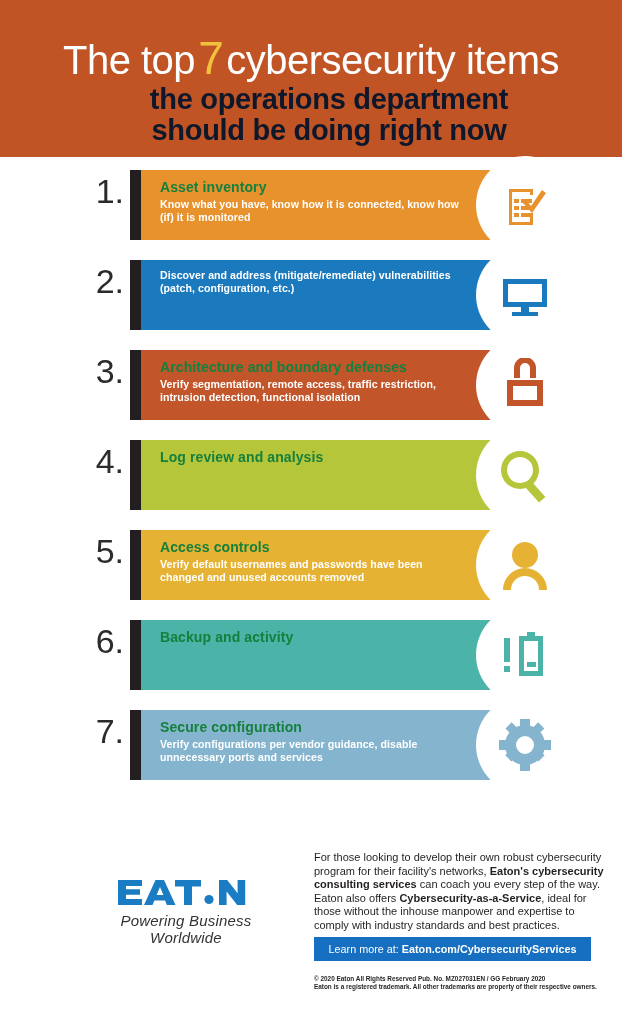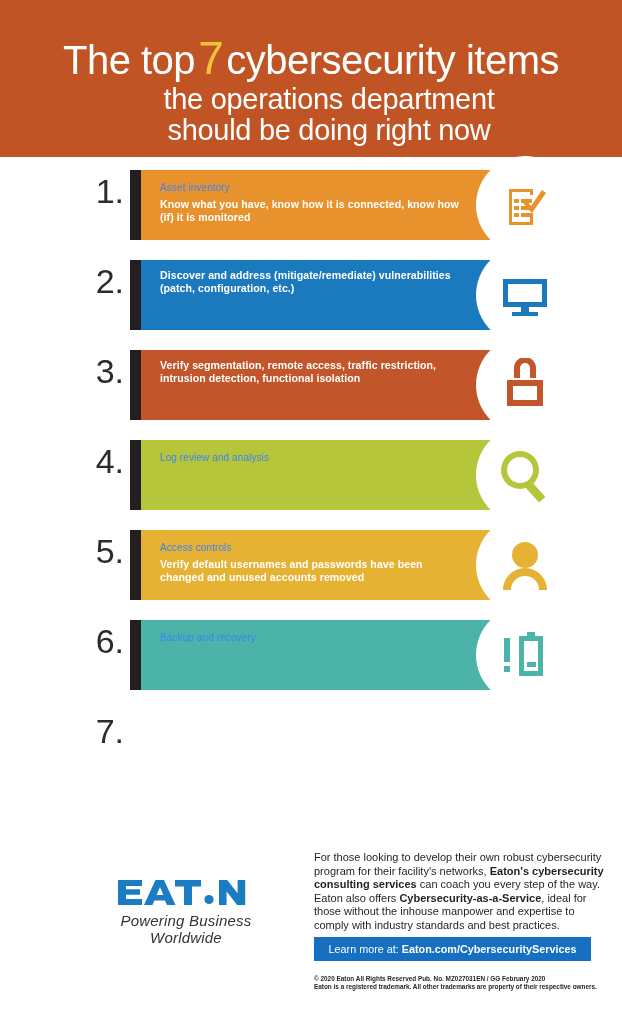--- a/index.html
+++ b/index.html
@@ -28,24 +28,24 @@
     letter-spacing:-0.5px;
     white-space:nowrap;
   }
   .title-num{
     color:#f0c23c;
     font-size:46px;
     font-weight:400;
     padding:0 3px;
   }
   .title-line2,.title-line3{
-    color:#ffffff;
+    color:#0f172a;
     font-size:29px;
     line-height:31px;
-    font-weight:400;
+    font-weight:700;
     letter-spacing:-0.3px;
     white-space:nowrap;
     margin-left:36px;
   }
   .title-line2{margin-top:2px;}
 
   
   .list{
     position:absolute;
     top:170px;left:0;
@@ -95,23 +95,23 @@
     background:#231f20;
     z-index:3;
   }
   .bar-text{
     position:absolute;
     left:30px;top:9px;
     z-index:4;
     width:300px;
   }
   .bar-title{
-    color:#3b82f6;
-    font-size:10px;
-    font-weight:400;
+    color:#15803d;
+    font-size:14px;
+    font-weight:700;
     line-height:17px;
     letter-spacing:0.1px;
     margin-bottom:2px;
   }
   .bar-desc{
     color:#ffffff;
     font-size:10.6px;
     font-weight:700;
     line-height:12.5px;
     letter-spacing:0.05px;
@@ -236,20 +236,21 @@
       </div>
     </div>
   </div>
 
   <div class="row">
     <div class="row-num">3.</div>
     <div class="bar-wrap">
       <div class="bar" style="background: rgb(194, 85, 42);"></div>
       <div class="bar-edge"></div>
       <div class="bar-text">
+        <div class="bar-title">Architecture and boundary defenses</div>
         <div class="bar-desc">Verify segmentation, remote access, traffic restriction, intrusion detection, functional isolation</div>
       </div>
       <div class="icon-circle">
         <svg width="54" height="54" viewBox="0 0 54 54" fill="#c2552a">
           <path d="M16 10 a11 11 0 0 1 22 0 v10 h-6 v-10 a5 5 0 0 0 -10 0 v10 h-6 z"></path>
           <path d="M9 22 h36 v26 h-36 z M15 28 h24 v14 h-24 z" fill-rule="evenodd"></path>
           <circle cx="27" cy="33" r="3.2" fill="#fff"></circle>
           <rect x="25.6" y="33" width="2.8" height="6" fill="#fff"></rect>
         </svg>
       </div>
@@ -290,35 +291,53 @@
       </div>
     </div>
   </div>
 
   <div class="row">
     <div class="row-num">6.</div>
     <div class="bar-wrap">
       <div class="bar" style="background: rgb(75, 179, 168);"></div>
       <div class="bar-edge"></div>
       <div class="bar-text">
-        <div class="bar-title">Backup and recovery</div>
+        <div class="bar-title">Backup and activity</div>
       </div>
       <div class="icon-circle">
         <svg width="54" height="54" viewBox="0 0 54 54" fill="#4bb3a8">
           <rect x="6" y="10" width="6" height="24"></rect>
           <rect x="6" y="38" width="6" height="6"></rect>
           <path d="M21 8 h8 v-4 h8 v4 h8 v40 h-24 z M26 13 h14 v30 h-14 z" fill-rule="evenodd"></path>
           <rect x="29" y="34" width="9" height="5"></rect>
         </svg>
       </div>
     </div>
   </div>
 
   <div class="row">
     <div class="row-num">7.</div>
+    <div class="bar-wrap">
+      <div class="bar" style="background: rgb(133, 181, 206);"></div>
+      <div class="bar-edge"></div>
+      <div class="bar-text">
+        <div class="bar-title">Secure configuration</div>
+        <div class="bar-desc">Verify configurations per vendor guidance, disable unnecessary ports and services</div>
+      </div>
+      <div class="icon-circle">
+        <svg width="56" height="56" viewBox="0 0 56 56" fill="#85b5ce">
+          <path d="M23 2 h10 v8 h-10 z M23 46 h10 v8 h-10 z M2 23 h8 v10 h-8 z M46 23 h8 v10 h-8 z
+                   M8.5 11.4 l6.1 -6.1 l6.4 6.4 l-6.1 6.1 z
+                   M35.1 38 l6.1 -6.1 l6.4 6.4 l-6.1 6.1 z
+                   M41.2 5.3 l6.1 6.1 l-6.4 6.4 l-6.1 -6.1 z
+                   M14.6 31.9 l6.1 6.1 l-6.4 6.4 l-6.1 -6.1 z"></path>
+          <path d="M28 8 a20 20 0 1 1 0 40 a20 20 0 1 1 0 -40 z m0 11 a9 9 0 1 0 0 18 a9 9 0 1 0 0 -18 z" fill-rule="evenodd"></path>
+        </svg>
+      </div>
+    </div>
   </div>
 
 </div>
 
 <div class="footer">
 
   <div class="logo-area">
     <svg class="logo-mark" width="136" height="30" viewBox="0 0 136 30">
       <g fill="#1a7dc4">
         <path d="M0 2 h24 v6 h-16 v3.2 h14 v5.6 h-14 v4.2 h16 v6 h-24 z"></path>

